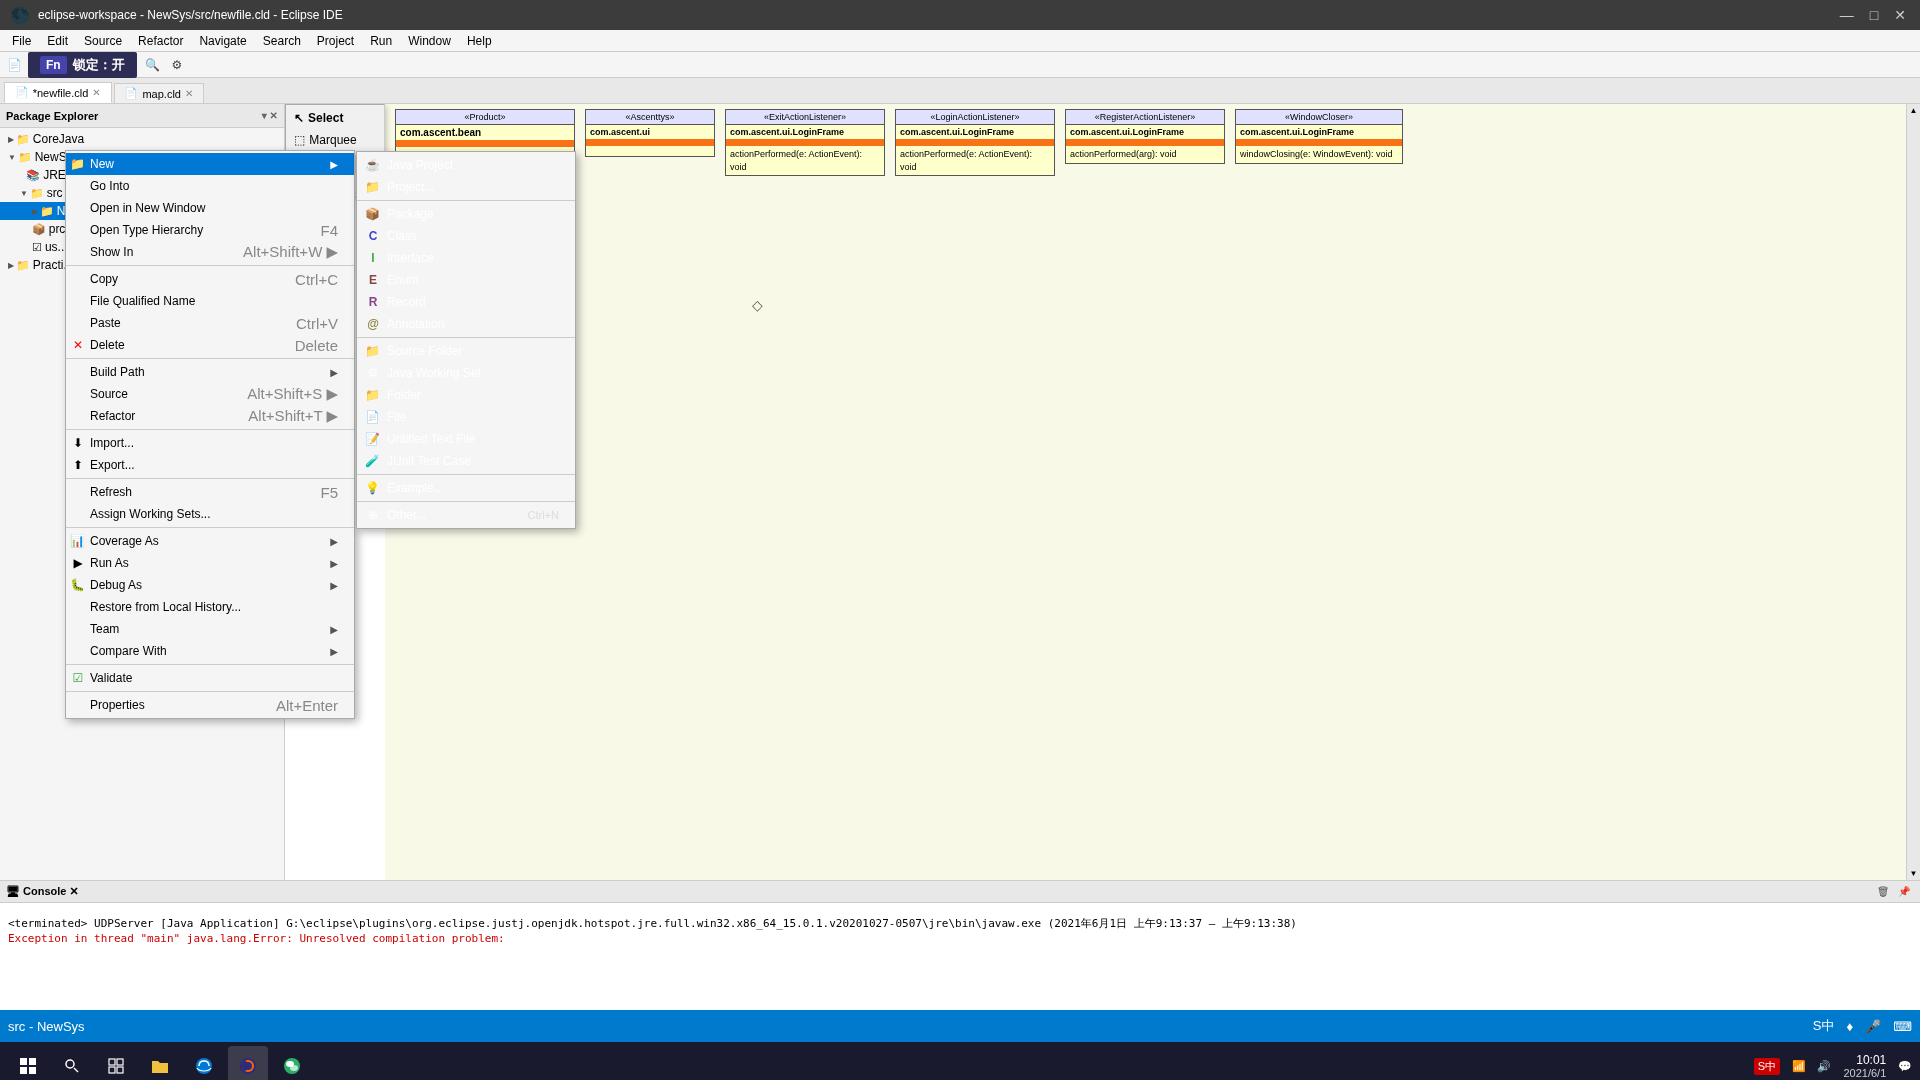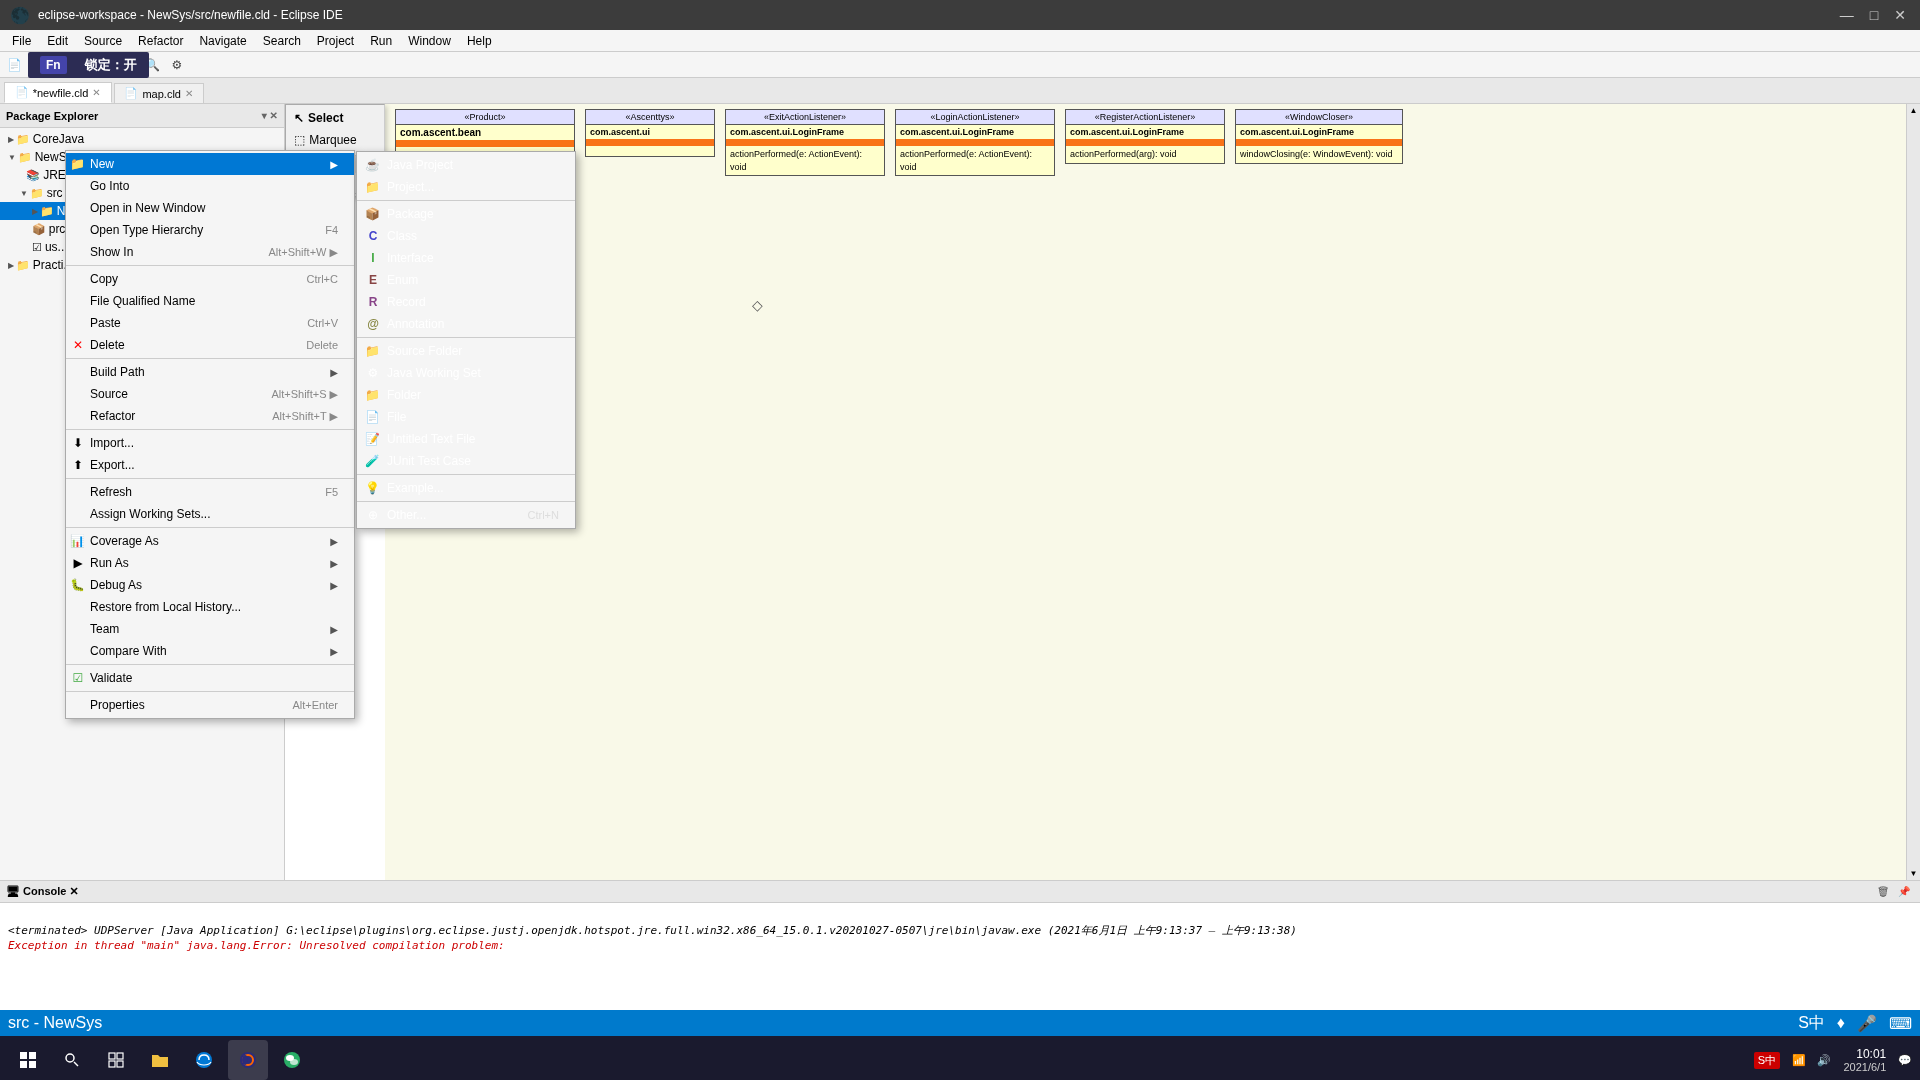--- a/index.html
+++ b/index.html
@@ -150,38 +150,37 @@
       padding: 2px 6px;
       font-size: 11px;
       font-weight: bold;
       height: 22px;
       display: flex;
       align-items: center;
       justify-content: space-between;
     }
     #console-content {
       flex: 1;
-      padding: 20px 8px;
+      padding: 13px 8px;
       font-family: 'Consolas', monospace;
       font-size: 11px;
       overflow: hidden;
-      font-style: italic;
     }
     #console-content .console-line { line-height: 1.4; }
     #console-content .red { color: #cc0000; }
 
     
     #statusbar {
-      height: 26px;
+      height: 32px;
       background: #007acc;
       color: white;
       display: flex;
       align-items: center;
       padding: 0 8px;
-      font-size: 16px;
+      font-size: 13px;
       justify-content: space-between;
     }
 
     
     #taskbar {
       height: 48px;
       background: #1a1a2e;
       display: flex;
       align-items: center;
       padding: 0 8px;
@@ -210,21 +209,21 @@
     .menu-item {
       display: flex;
       align-items: center;
       padding: 4px 16px 4px 24px;
       cursor: pointer;
       font-size: 12px;
       position: relative;
       height: 22px;
     }
     .menu-item.selected-item { background: #0078d4; color: white; }
-    .menu-item .shortcut { margin-left: auto; color: #888; font-size: 11px; }
+    .menu-item .shortcut { margin-left: auto; color: #888; font-size: 15px; }
     .menu-item.selected-item .shortcut { color: #ddd; }
     .menu-item .arrow-right { margin-left: auto; color: #555; font-size: 10px; }
     .menu-item.selected-item .arrow-right { color: #fff; }
     .menu-item .icon-col { position: absolute; left: 4px; width: 16px; text-align: center; }
     .menu-separator { height: 1px; background: #ccc; margin: 2px 0; }
 
     
     #new-submenu {
       position: absolute;
       top: -2px;
@@ -285,21 +284,21 @@
       top: 52px;
       left: 28px;
       background: #2c2c54;
       color: white;
       padding: 4px 12px;
       font-size: 13px;
       font-weight: bold;
       border-radius: 2px;
       display: flex;
       align-items: center;
-      gap: 18px;
+      gap: 6px;
     }
     #fn-badge .fn-icon {
       background: #4444aa;
       padding: 2px 6px;
       border-radius: 2px;
       font-size: 12px;
     }
 
     
     .uml-class {

